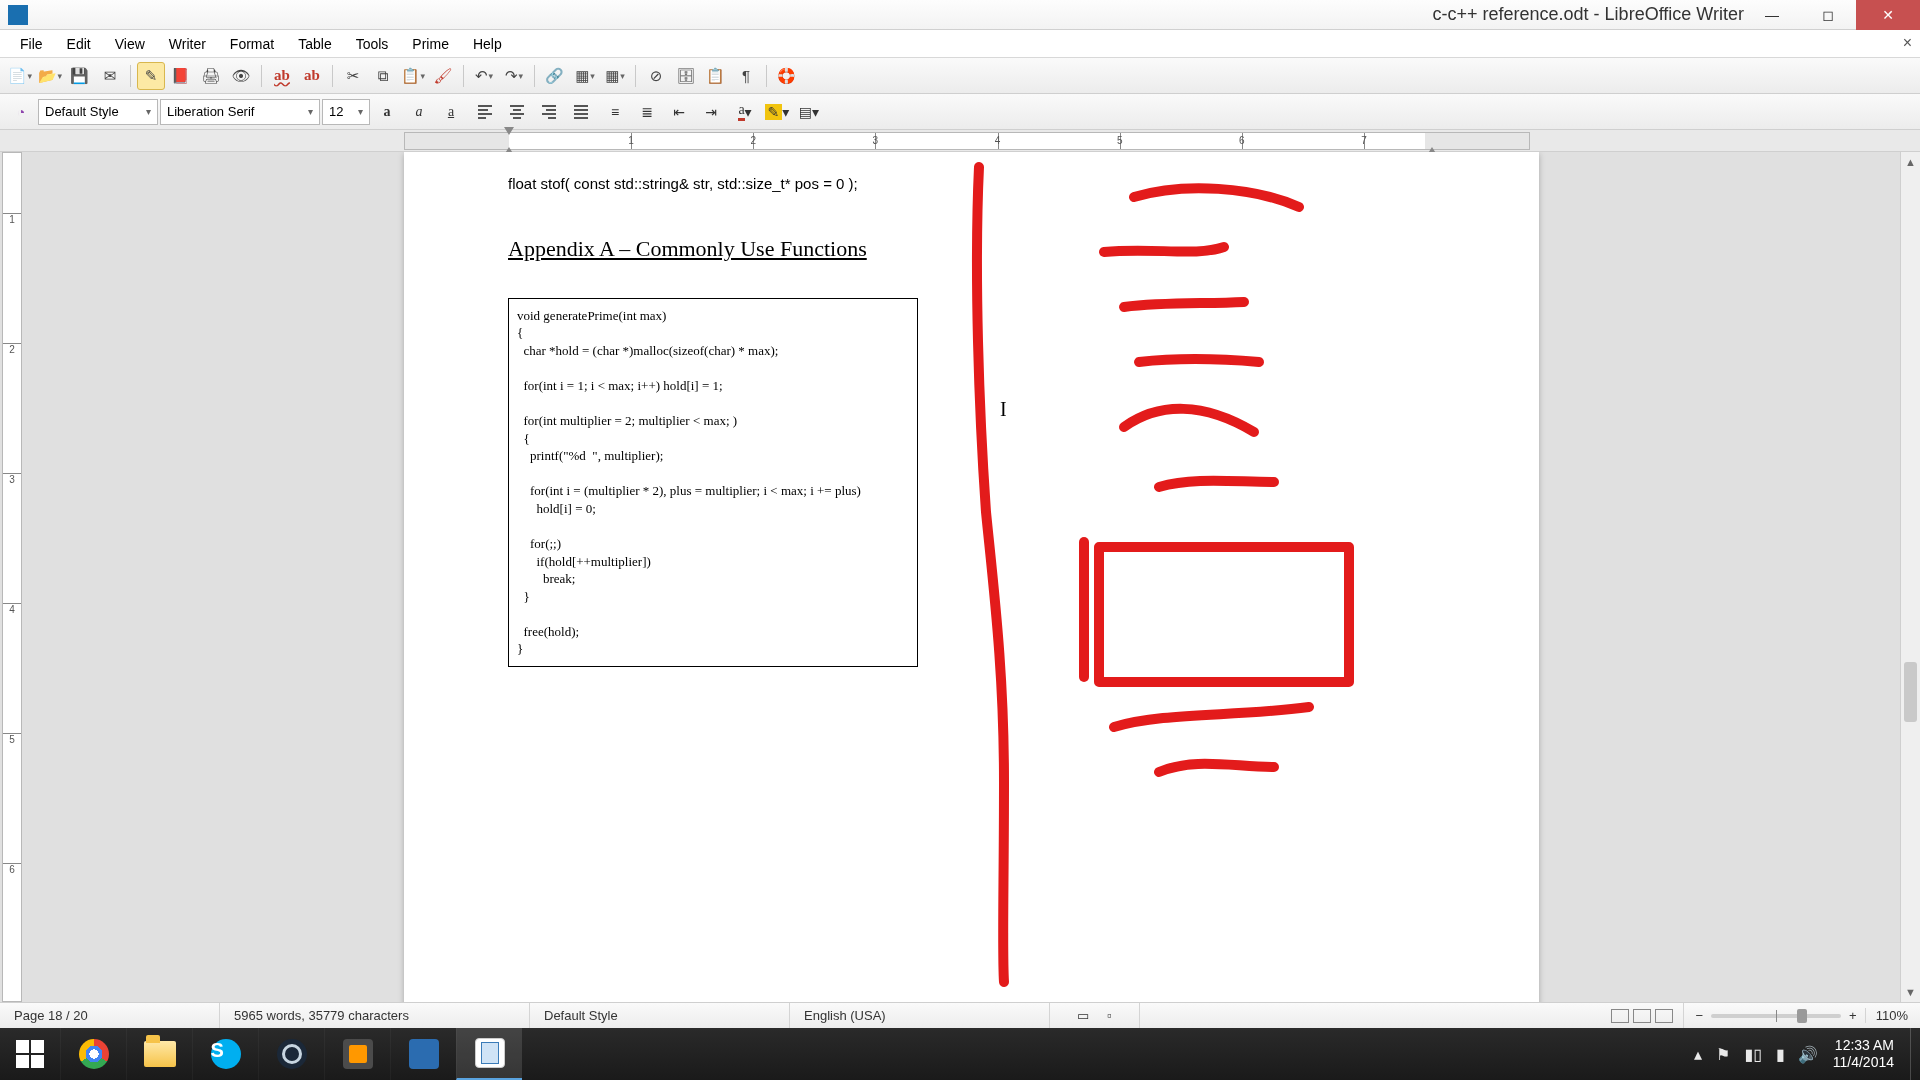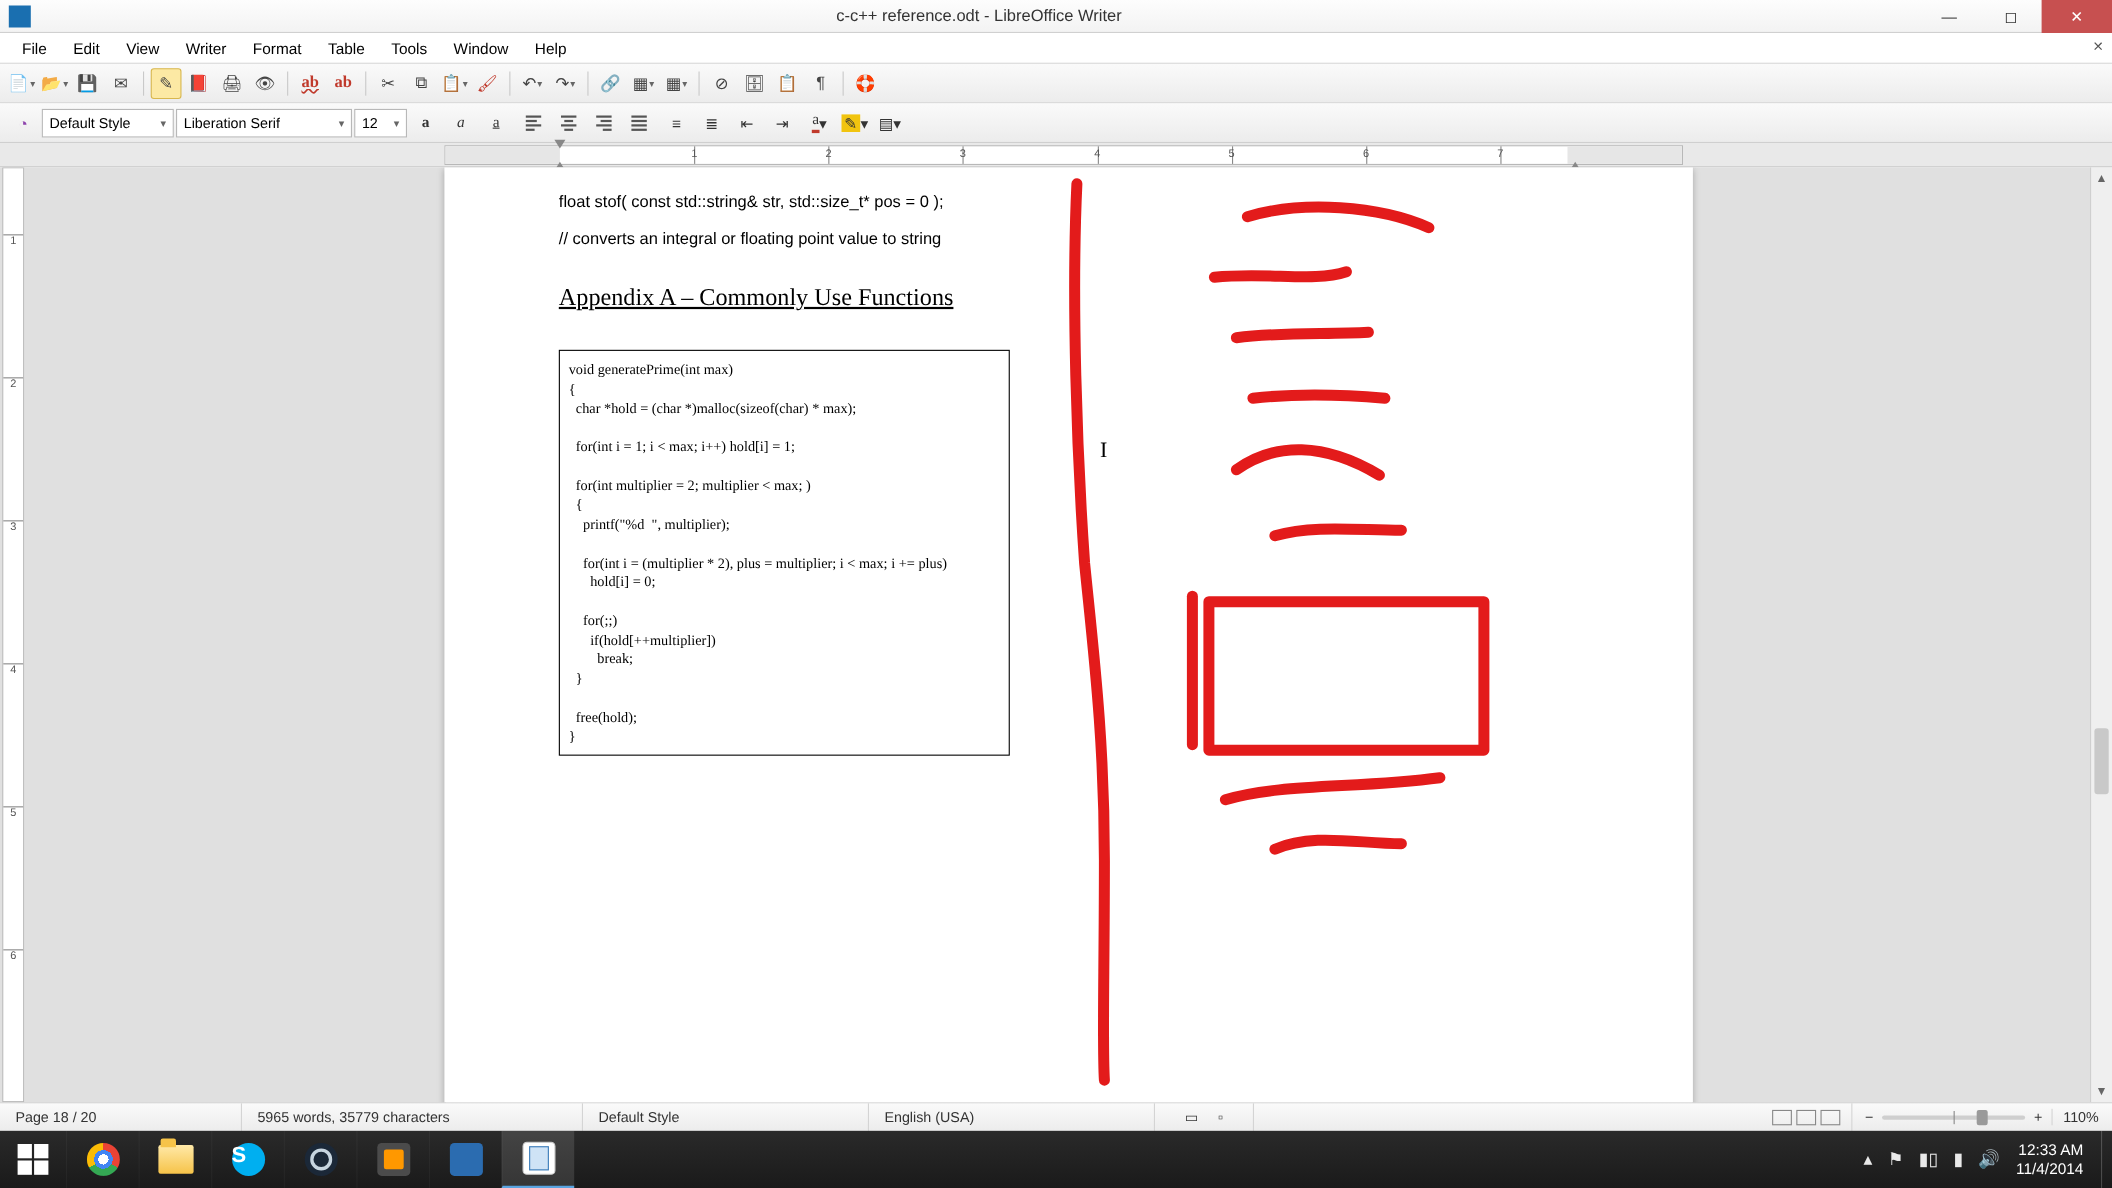--- a/index.html
+++ b/index.html
@@ -1,21 +1,21 @@
 <!DOCTYPE html>
 <html><head>
 <meta charset="utf-8">
 <style>
 * { margin: 0; padding: 0; box-sizing: border-box; font-family: "Segoe UI", Tahoma, sans-serif; }
 body { width: 1920px; height: 1080px; overflow: hidden; background: #fff; position: relative; }
 
 
 .win-titlebar { height: 30px; background: linear-gradient(#fdfdfd,#f3f3f3); border-bottom: 1px solid #d0d0d0; display: flex; align-items: center; }
 .win-titlebar .app-icon { width: 20px; height: 20px; margin: 0 8px; background: #1a6fb0; display:inline-block; }
-.win-titlebar .title-text { flex: 1; text-align: center; font-size: 15px; color:#333; }
+.win-titlebar .title-text { flex: 1; text-align: right; font-size: 18px; color:#333; }
 .win-titlebar .win-btn { width: 56px; height: 30px; display:flex; align-items:center; justify-content:center; font-size:14px; color:#333; }
 .win-titlebar .win-close { background:#c75050; color:#fff; width:64px; }
 
 
 .menubar { height: 28px; background:#fff; border-bottom:1px solid #d8d8d8; display:flex; align-items:center; padding:0 8px; font-size:14px; position:relative; }
 .menubar .menu-item { padding: 4px 12px; cursor:default; }
 .menubar .doc-close { position:absolute; right:8px; top:4px; font-size:16px; color:#555; cursor:default;}
 
 
 .toolbar { height: 36px; background:linear-gradient(#fafafa,#ececec); border-bottom:1px solid #cfcfcf; display:flex; align-items:center; padding:0 6px; gap:2px;}
@@ -107,21 +107,21 @@
 </div>
 
 <div class="menubar">
   <span class="menu-item">File</span>
   <span class="menu-item">Edit</span>
   <span class="menu-item">View</span>
   <span class="menu-item">Writer</span>
   <span class="menu-item">Format</span>
   <span class="menu-item">Table</span>
   <span class="menu-item">Tools</span>
-  <span class="menu-item">Window</span>
+  <span class="menu-item">Prime</span>
   <span class="menu-item">Help</span>
   <span class="doc-close">×</span>
 </div>
 
 <div class="toolbar">
   <div class="tbtn">📄<span class="drop-caret">▾</span></div>
   <div class="tbtn">📂<span class="drop-caret">▾</span></div>
   <div class="tbtn">💾</div>
   <div class="tbtn">✉</div>
   <div class="sep"></div>
@@ -255,21 +255,20 @@
       <div class="vtick" style="top: 320px;">3</div>
       <div class="vtick" style="top: 450px;">4</div>
       <div class="vtick" style="top: 580px;">5</div>
       <div class="vtick" style="top: 710px;">6</div>
     </div>
 
   <div class="page">
     <div class="page-inner doc-text">
       <div>float stof( const std::string&amp; str, std::size_t* pos = 0 );</div>
       <div style="height:14px"></div>
-      <div>// converts an integral or floating point value to string</div>
       <div class="heading-appendix">Appendix A – Commonly Use Functions</div>
       <div class="code-box">void generatePrime(int max)
 {
   char *hold = (char *)malloc(sizeof(char) * max);
 
   for(int i = 1; i &lt; max; i++) hold[i] = 1;
 
   for(int multiplier = 2; multiplier &lt; max; )
   {
     printf("%d  ", multiplier);

